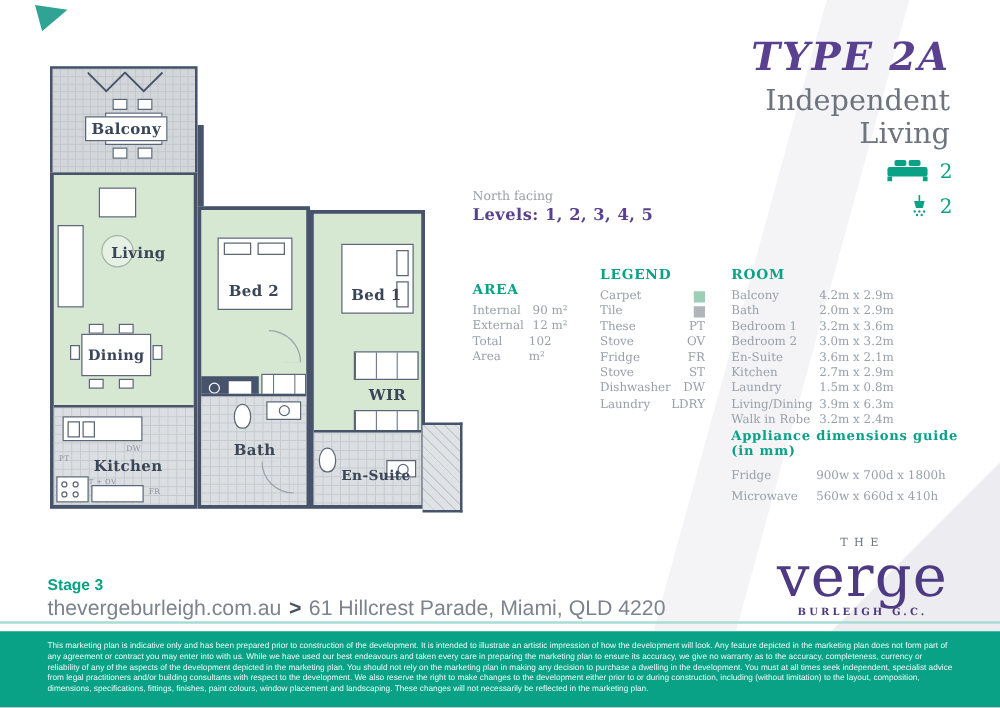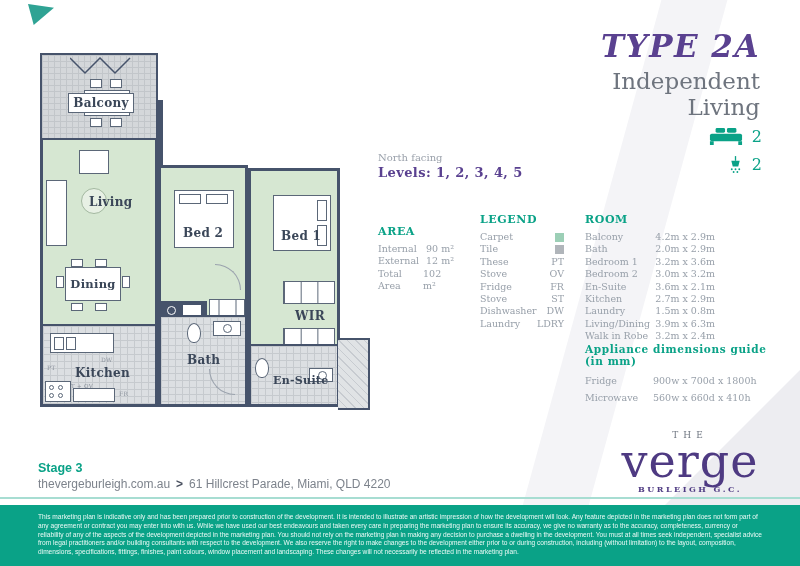--- a/index.html
+++ b/index.html
@@ -68,21 +68,21 @@
   .swatch-carpet{background:#9ccfb6;}
   .swatch-tile{background:#b0b5ba;}
   .appl-block{left:585px;top:343px;width:186px;}
   .appl-block h4{font-size:10.5px;}
   .appl-block .irow{justify-content:flex-start;line-height:17px;}
   .appl-block .ilabel{width:68px;}
 
   
   .stage{position:absolute;left:38px;top:461px;font-size:12.5px;font-weight:bold;color:var(--teal);
     font-family:"Liberation Sans","DejaVu Sans",sans-serif;z-index:1;}
-  .address{position:absolute;left:38px;top:477px;font-size:12px;color:#7d838c;
+  .address{position:absolute;left:38px;top:477px;font-size:17px;color:#7d838c;
     font-family:"Liberation Sans","DejaVu Sans",sans-serif;z-index:1;}
   .address .arrow{font-weight:bold;color:#4a5160;margin:0 6px;}
   .logo{position:absolute;left:608px;top:430px;width:164px;text-align:center;z-index:1;}
   .logo-the{font-size:9px;letter-spacing:5px;color:#6f7681;}
   .logo-name{font-size:46px;font-weight:normal;color:#4e3a82;line-height:42px;letter-spacing:1px;}
   .logo-loc{font-size:8px;font-weight:bold;color:#4e3a82;letter-spacing:2.5px;margin-top:2px;}
   .hairline{position:absolute;left:0;right:0;top:497px;height:2px;background:#a7ddd2;z-index:1;}
   .footer{position:absolute;left:0;right:0;top:505px;bottom:0;background:var(--teal);
     padding:8px 38px 0 38px;z-index:2;}
   .footer p{font-family:"Liberation Sans","DejaVu Sans",sans-serif;font-size:6.6px;line-height:8.8px;

